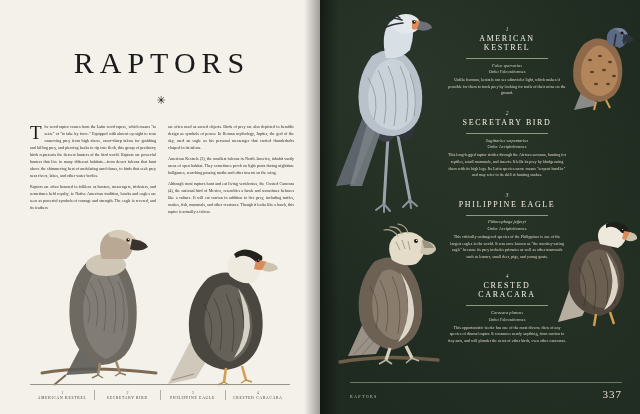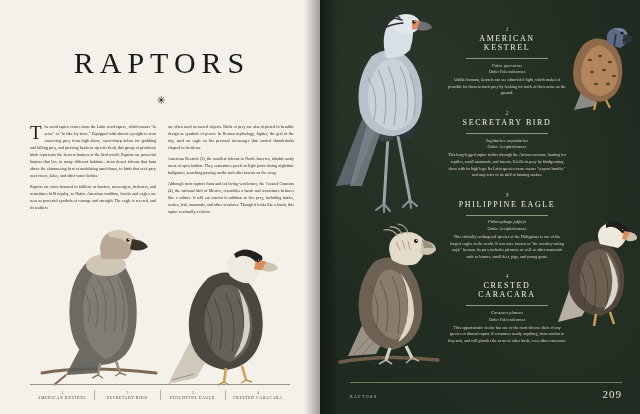--- a/index.html
+++ b/index.html
@@ -529,17 +529,17 @@
         <span class="entry-rule"></span>
         <div class="entry-sci">Caracara plancus</div>
         <div class="entry-order">Order Falconiformes</div>
         <div class="entry-text">This opportunistic feeder has one of the most diverse diets of any species of diurnal raptor. It consumes nearly anything, from carrion to tiny ants, and will plunder the nests of other birds, even other caracaras.</div>
       </div>
 
     </div>
 
     <div class="right-footer">
       <span class="chapter">RAPTORS</span>
-      <span class="page-num-right">209</span>
+      <span class="page-num-right">337</span>
     </div>
   </div>
 
 </div>
 
 </body></html>

